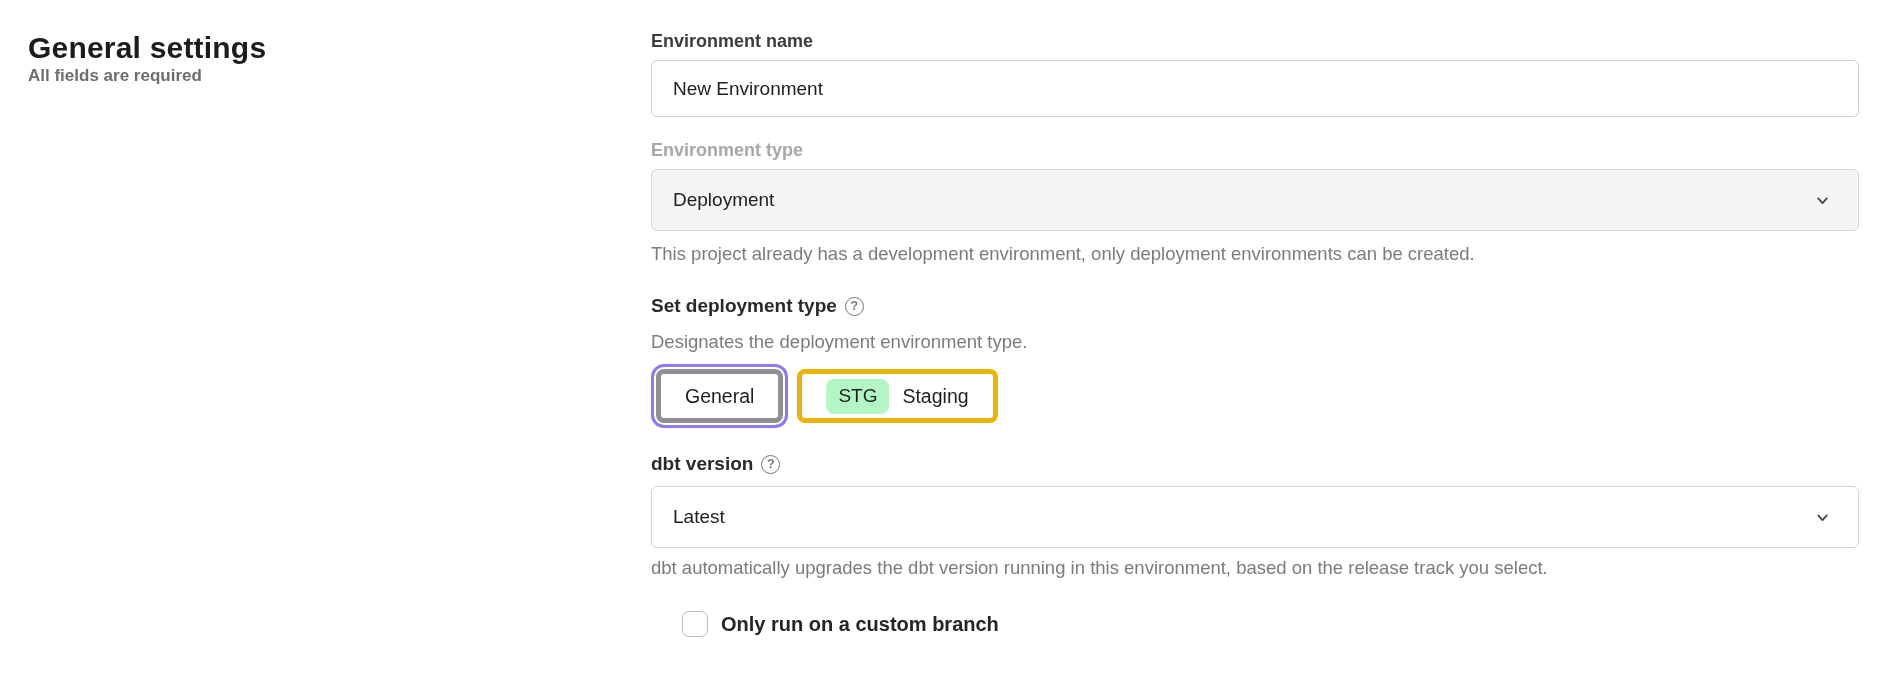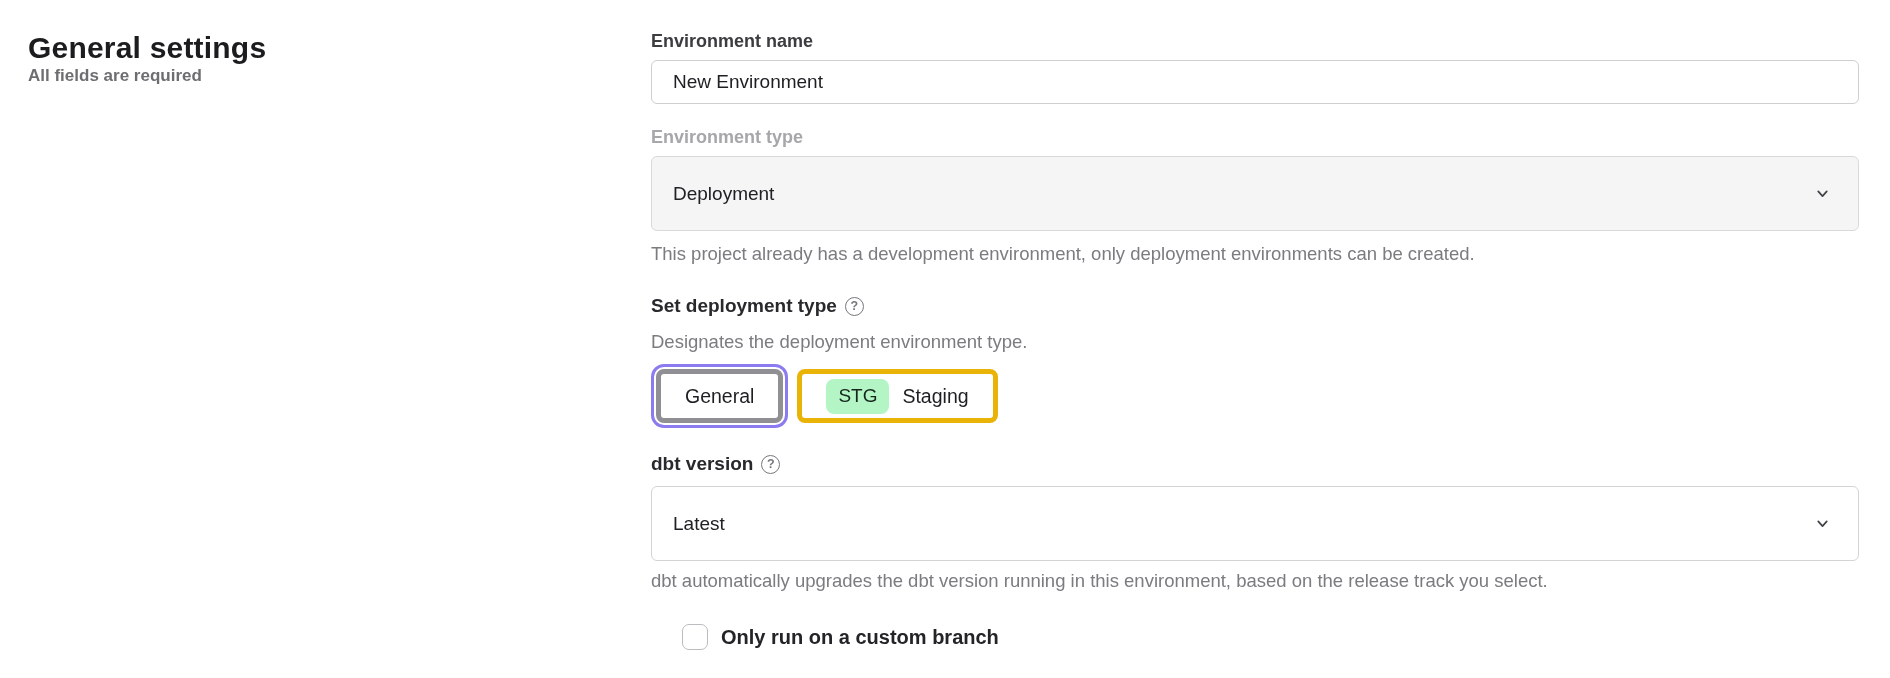--- a/index.html
+++ b/index.html
@@ -24,29 +24,29 @@
   .form { flex: 1 1 auto; padding-top: 30px; margin-right: 31px; }
 
   .field-label {
     display: flex; align-items: center; gap: 8px;
     font-size: 18px; line-height: 22px; font-weight: 600; color: #3c3c41;
   }
   .field-label.muted { color: #a7a7ab; }
   .field-label.strong { color: #29292d; font-size: 19px; }
 
   .text-input {
-    margin-top: 8px; width: 100%; height: 44px;
+    margin-top: 8px; width: 100%; height: 57px;
     border: 1px solid #cfcfd2; border-radius: 6px;
     background: #ffffff; padding: 0 21px;
     font-family: "Liberation Sans", "DejaVu Sans", sans-serif;
     font-size: 19px; color: #1f1f23; outline: none; display: block;
   }
 
   .select {
-    margin-top: 8px; width: 100%; height: 75px;
+    margin-top: 8px; width: 100%; height: 62px;
     border: 1px solid #d4d4d7; border-radius: 6px;
     background: #ffffff; padding: 0 21px;
     display: flex; align-items: center; justify-content: space-between;
     font-size: 19px; color: #212125; cursor: pointer;
   }
   .select.disabled { background: #f5f5f6; border-color: #d9d9db; cursor: default; }
   .select .chev { flex: 0 0 auto; margin-right: 6px; display: flex; align-items: center; }
 
   .helper { margin-top: 11px; font-size: 18.5px; line-height: 23px; color: #7b7b80; }
 

